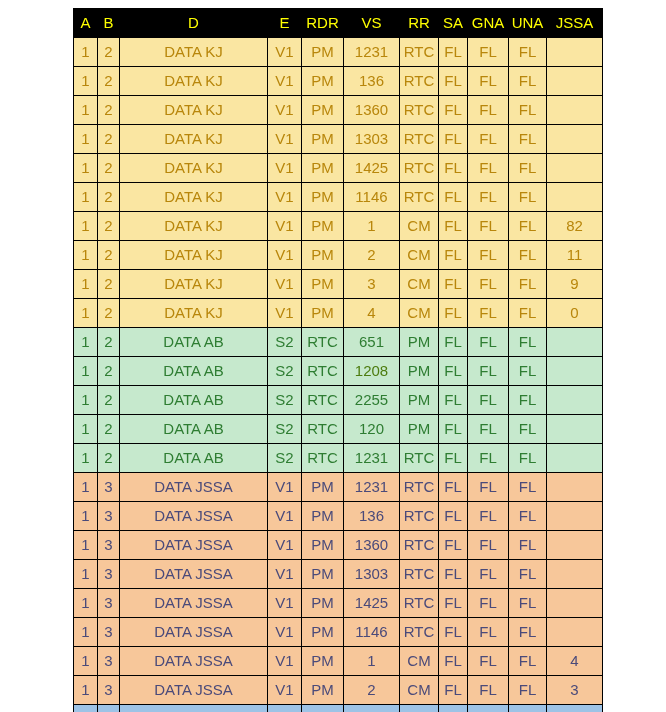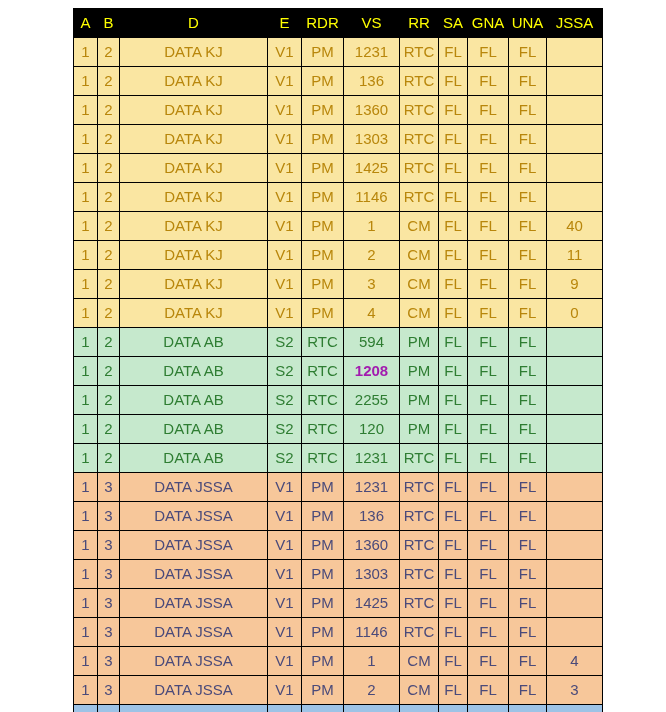--- a/index.html
+++ b/index.html
@@ -181,21 +181,21 @@
           <td style="background: rgb(250, 230, 162); color: rgb(184, 134, 11);">1</td>
           <td style="background: rgb(250, 230, 162); color: rgb(184, 134, 11);">2</td>
           <td style="background: rgb(250, 230, 162); color: rgb(184, 134, 11);">DATA KJ</td>
           <td style="background: rgb(250, 230, 162); color: rgb(184, 134, 11);">V1</td>
           <td style="background: rgb(250, 230, 162); color: rgb(184, 134, 11);">PM</td>
           <td style="background: rgb(250, 230, 162); color: rgb(184, 134, 11);">1</td>
           <td style="background: rgb(250, 230, 162); color: rgb(184, 134, 11);">CM</td>
           <td style="background: rgb(250, 230, 162); color: rgb(184, 134, 11);">FL</td>
           <td style="background: rgb(250, 230, 162); color: rgb(184, 134, 11);">FL</td>
           <td style="background: rgb(250, 230, 162); color: rgb(184, 134, 11);">FL</td>
-          <td style="background: rgb(250, 230, 162); color: rgb(184, 134, 11);">40</td>
+          <td style="background: rgb(250, 230, 162); color: rgb(184, 134, 11);">82</td>
         </tr>
         <tr class="grp g-yellow">
           <td style="background: rgb(250, 230, 162); color: rgb(184, 134, 11);">1</td>
           <td style="background: rgb(250, 230, 162); color: rgb(184, 134, 11);">2</td>
           <td style="background: rgb(250, 230, 162); color: rgb(184, 134, 11);">DATA KJ</td>
           <td style="background: rgb(250, 230, 162); color: rgb(184, 134, 11);">V1</td>
           <td style="background: rgb(250, 230, 162); color: rgb(184, 134, 11);">PM</td>
           <td style="background: rgb(250, 230, 162); color: rgb(184, 134, 11);">2</td>
           <td style="background: rgb(250, 230, 162); color: rgb(184, 134, 11);">CM</td>
           <td style="background: rgb(250, 230, 162); color: rgb(184, 134, 11);">FL</td>
@@ -228,34 +228,34 @@
           <td style="background: rgb(250, 230, 162); color: rgb(184, 134, 11);">FL</td>
           <td style="background: rgb(250, 230, 162); color: rgb(184, 134, 11);">FL</td>
           <td style="background: rgb(250, 230, 162); color: rgb(184, 134, 11);">0</td>
         </tr>
         <tr class="grp g-green">
           <td style="background: rgb(198, 233, 205); color: rgb(46, 125, 50);">1</td>
           <td style="background: rgb(198, 233, 205); color: rgb(46, 125, 50);">2</td>
           <td style="background: rgb(198, 233, 205); color: rgb(46, 125, 50);">DATA AB</td>
           <td style="background: rgb(198, 233, 205); color: rgb(46, 125, 50);">S2</td>
           <td style="background: rgb(198, 233, 205); color: rgb(46, 125, 50);">RTC</td>
-          <td style="background: rgb(198, 233, 205); color: rgb(46, 125, 50);">594</td>
+          <td style="background: rgb(198, 233, 205); color: rgb(46, 125, 50);">651</td>
           <td style="background: rgb(198, 233, 205); color: rgb(46, 125, 50);">PM</td>
           <td style="background: rgb(198, 233, 205); color: rgb(46, 125, 50);">FL</td>
           <td style="background: rgb(198, 233, 205); color: rgb(46, 125, 50);">FL</td>
           <td style="background: rgb(198, 233, 205); color: rgb(46, 125, 50);">FL</td>
           <td style="background: rgb(198, 233, 205); color: rgb(46, 125, 50);"></td>
         </tr>
         <tr class="grp g-green">
           <td style="background: rgb(198, 233, 205); color: rgb(46, 125, 50);">1</td>
           <td style="background: rgb(198, 233, 205); color: rgb(46, 125, 50);">2</td>
           <td style="background: rgb(198, 233, 205); color: rgb(46, 125, 50);">DATA AB</td>
           <td style="background: rgb(198, 233, 205); color: rgb(46, 125, 50);">S2</td>
           <td style="background: rgb(198, 233, 205); color: rgb(46, 125, 50);">RTC</td>
-          <td style="background: rgb(198, 233, 205); color: #a21caf; font-weight: bold;">1208</td>
+          <td style="background: rgb(198, 233, 205); color: #4d7c0f;">1208</td>
           <td style="background: rgb(198, 233, 205); color: rgb(46, 125, 50);">PM</td>
           <td style="background: rgb(198, 233, 205); color: rgb(46, 125, 50);">FL</td>
           <td style="background: rgb(198, 233, 205); color: rgb(46, 125, 50);">FL</td>
           <td style="background: rgb(198, 233, 205); color: rgb(46, 125, 50);">FL</td>
           <td style="background: rgb(198, 233, 205); color: rgb(46, 125, 50);"></td>
         </tr>
         <tr class="grp g-green">
           <td style="background: rgb(198, 233, 205); color: rgb(46, 125, 50);">1</td>
           <td style="background: rgb(198, 233, 205); color: rgb(46, 125, 50);">2</td>
           <td style="background: rgb(198, 233, 205); color: rgb(46, 125, 50);">DATA AB</td>

